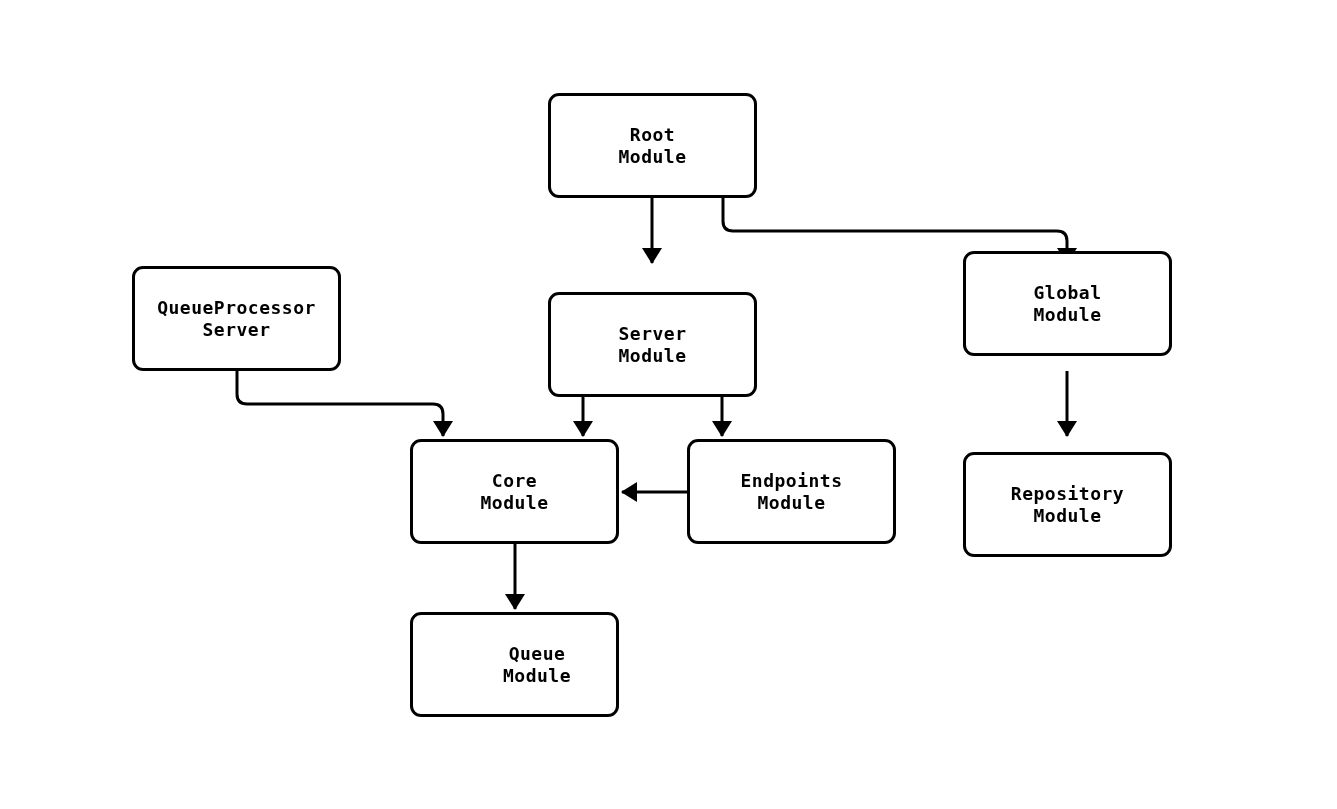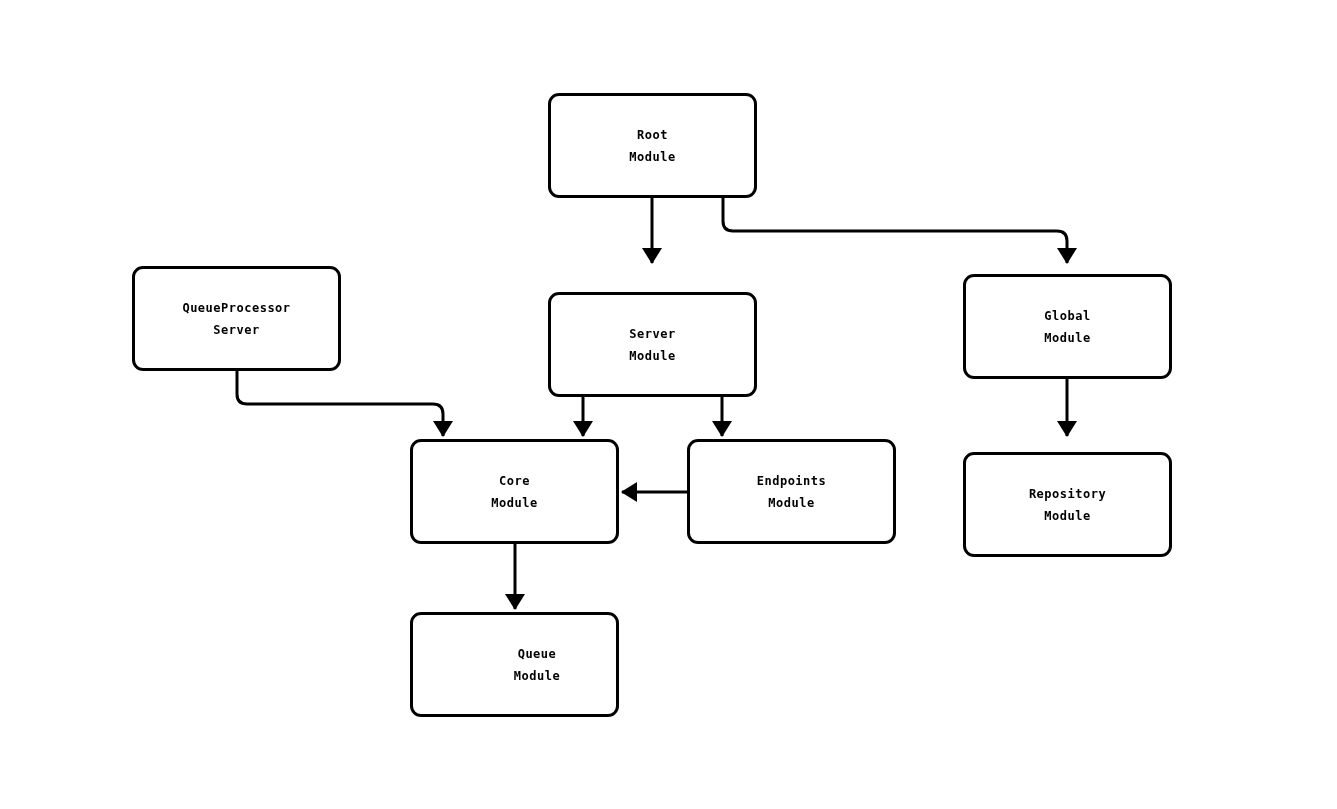--- a/index.html
+++ b/index.html
@@ -34,32 +34,32 @@
     height: 105px;
     background: #ffffff;
     border: 3px solid #000000;
     border-radius: 11px;
     display: flex;
     align-items: center;
     justify-content: center;
     text-align: center;
   }
   .node .node-label {
-    font-size: 12px;
+    font-size: 18px;
     font-weight: bold;
     line-height: 22px;
     letter-spacing: 0.5px;
     color: #000000;
     white-space: pre-line;
   }
   
   #node-root          { left: 548px; top:  93px; }
   #node-queueprocessor{ left: 132px; top: 266px; }
   #node-server        { left: 548px; top: 266px; margin-top: 26px; }
-  #node-global        { left: 963px; top: 274px; }
+  #node-global        { left: 963px; top: 251px; }
   #node-core          { left: 410px; top: 439px; }
   #node-endpoints     { left: 687px; top: 439px; }
   #node-repository    { left: 963px; top: 452px; }
   #node-queue         { left: 410px; top: 612px; padding-left: 45px; }
 </style>
 </head>
 <body>
 
 <div id="canvas">
 

